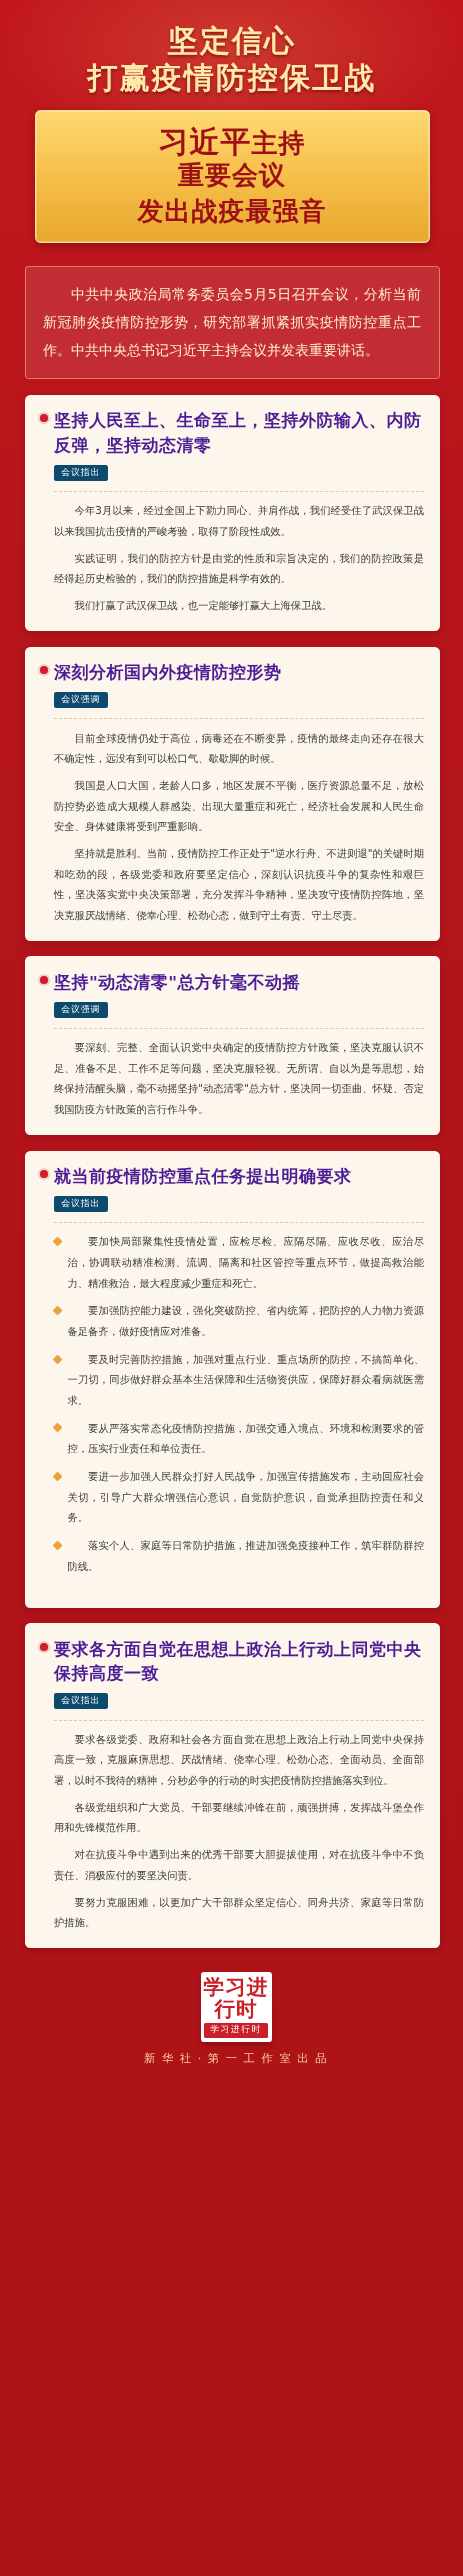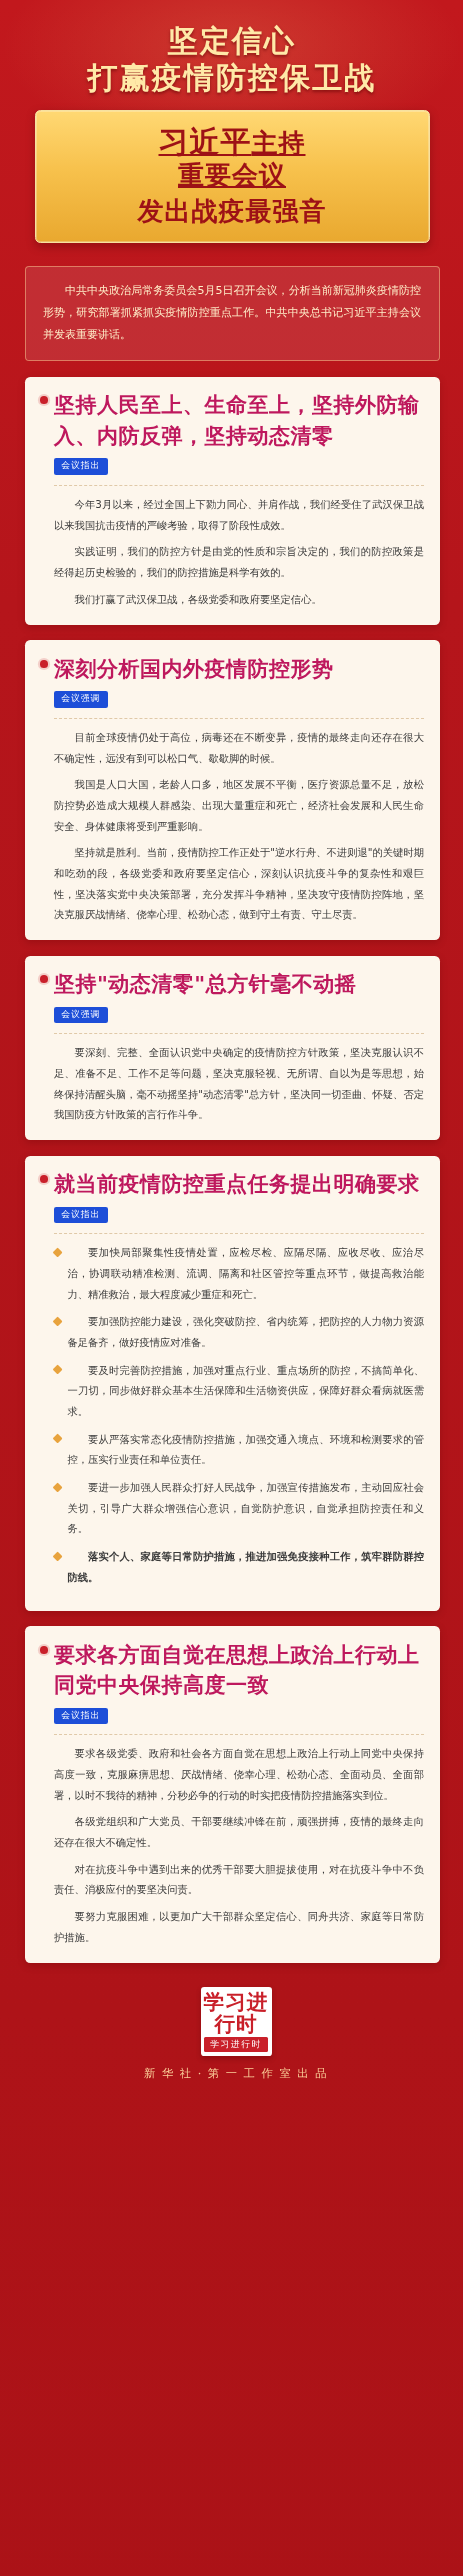--- a/index.html
+++ b/index.html
@@ -49,21 +49,20 @@
     padding: 13.4px 10.3px 14.4px 10.3px;
     text-align: center;
   }
   .plaque-line1 {
     font-size: 26px;
     font-weight: bold;
     color: #9d1116;
     letter-spacing: 1px;
     font-family: "DejaVu Serif", "Liberation Serif", serif;
     line-height: 1.2;
-    text-decoration: underline;
   }
   .plaque-line1 .big {
     font-size: 30px;
   }
   .plaque-line2 {
     margin-top: 5.2px;
     font-size: 26px;
     font-weight: bold;
     color: #9d1116;
     letter-spacing: 1px;
@@ -75,21 +74,21 @@
   .lead {
     width: 415px;
     margin: 17.5px auto 0 auto;
     background: rgba(255,255,255,0.10);
     border: 0.5px solid rgba(255,225,160,0.45);
     border-radius: 4.1px;
     padding: 13.4px 17.5px 14.4px 17.5px;
   }
   .lead p {
     color: #ffeec9;
-    font-size: 11px;
+    font-size: 14px;
     line-height: 2.0;
     text-align: justify;
     text-indent: 2em;
   }
 
   
   .section {
     width: 415px;
     margin: 15.5px auto 0 auto;
     background: #fdf6ec;
@@ -105,31 +104,31 @@
   }
   .sec-bullet {
     width: 7.7px; height: 7.7px;
     border-radius: 50%;
     background: #c9202a;
     flex: 0 0 auto;
     margin-top: 6.2px;
     box-shadow: 0 0 0 2.1px rgba(201,32,42,0.18);
   }
   .sec-title {
-    color: #be185d;
-    font-size: 21px;
+    color: #4c1d95;
+    font-size: 17px;
     font-weight: bold;
     line-height: 1.45;
     letter-spacing: 0.5px;
     font-family: "DejaVu Serif", "Liberation Serif", serif;
   }
   .sec-tag {
     display: inline-block;
     margin: 7.2px 0 2.1px 14px;
-    background: #1d4ed8;
+    background: #0c4a6e;
     color: #ffffff;
     font-size: 8.8px;
     padding: 2.1px 7.2px;
     border-radius: 2.1px;
     letter-spacing: 1px;
   }
   .sec-body {
     margin: 8.2px 0 0 14px;
     border-top: 0.5px dashed #e0c9a8;
     padding-top: 8.2px;
@@ -149,21 +148,21 @@
   .sec-body li {
     position: relative;
     color: #3a3a3a;
     font-size: 10.3px;
     line-height: 2.0;
     text-align: justify;
     text-indent: 2em;
     padding-left: 13.4px;
     margin-bottom: 7.2px;
   }
-  .sec-body li:last-child { margin-bottom: 8px; font-weight: bold; }
+  .sec-body li:last-child { margin-bottom: 16px; }
   .li-dot {
     position: absolute;
     left: 0; top: 6.7px;
     width: 7.2px; height: 7.2px;
     background: #e8a33d;
     transform: rotate(45deg);
     border-radius: 1px;
   }
 
   
@@ -246,21 +245,21 @@
 
   <div class="section">
     <div class="sec-head">
       <div class="sec-bullet"></div>
       <div class="sec-title">坚持人民至上、生命至上，坚持外防输入、内防反弹，坚持动态清零</div>
     </div>
     <div class="sec-tag">会议指出</div>
     <div class="sec-body">
       <p>今年3月以来，经过全国上下勠力同心、并肩作战，我们经受住了武汉保卫战以来我国抗击疫情的严峻考验，取得了阶段性成效。</p>
       <p>实践证明，我们的防控方针是由党的性质和宗旨决定的，我们的防控政策是经得起历史检验的，我们的防控措施是科学有效的。</p>
-      <p>我们打赢了武汉保卫战，各级党委和政府要坚定信心。</p>
+      <p>我们打赢了武汉保卫战，也一定能够打赢大上海保卫战。</p>
     </div>
   </div>
 
   <div class="section">
     <div class="sec-head">
       <div class="sec-bullet"></div>
       <div class="sec-title">深刻分析国内外疫情防控形势</div>
     </div>
     <div class="sec-tag">会议强调</div>
     <div class="sec-body">
@@ -300,21 +299,21 @@
   </div>
 
   <div class="section">
     <div class="sec-head">
       <div class="sec-bullet"></div>
       <div class="sec-title">要求各方面自觉在思想上政治上行动上同党中央保持高度一致</div>
     </div>
     <div class="sec-tag">会议指出</div>
     <div class="sec-body">
       <p>要求各级党委、政府和社会各方面自觉在思想上政治上行动上同党中央保持高度一致，克服麻痹思想、厌战情绪、侥幸心理、松劲心态、全面动员、全面部署，以时不我待的精神，分秒必争的行动的时实把疫情防控措施落实到位。</p>
-      <p>各级党组织和广大党员、干部要继续冲锋在前，顽强拼搏，疫情的最终走向还存在很大不确定性。</p>
+      <p>各级党组织和广大党员、干部要继续冲锋在前，顽强拼搏，发挥战斗堡垒作用和先锋模范作用。</p>
       <p>对在抗疫斗争中遇到出来的优秀干部要大胆提拔使用，对在抗疫斗争中不负责任、消极应付的要坚决问责。</p>
       <p>要努力克服困难，以更加广大干部群众坚定信心、同舟共济、家庭等日常防护措施。</p>
     </div>
   </div>
 
   <div class="footer">
     <div class="footer-badge">
       <div class="fb-top">学习进行时</div>
       <div class="fb-bot">学习进行时</div>
     </div>

